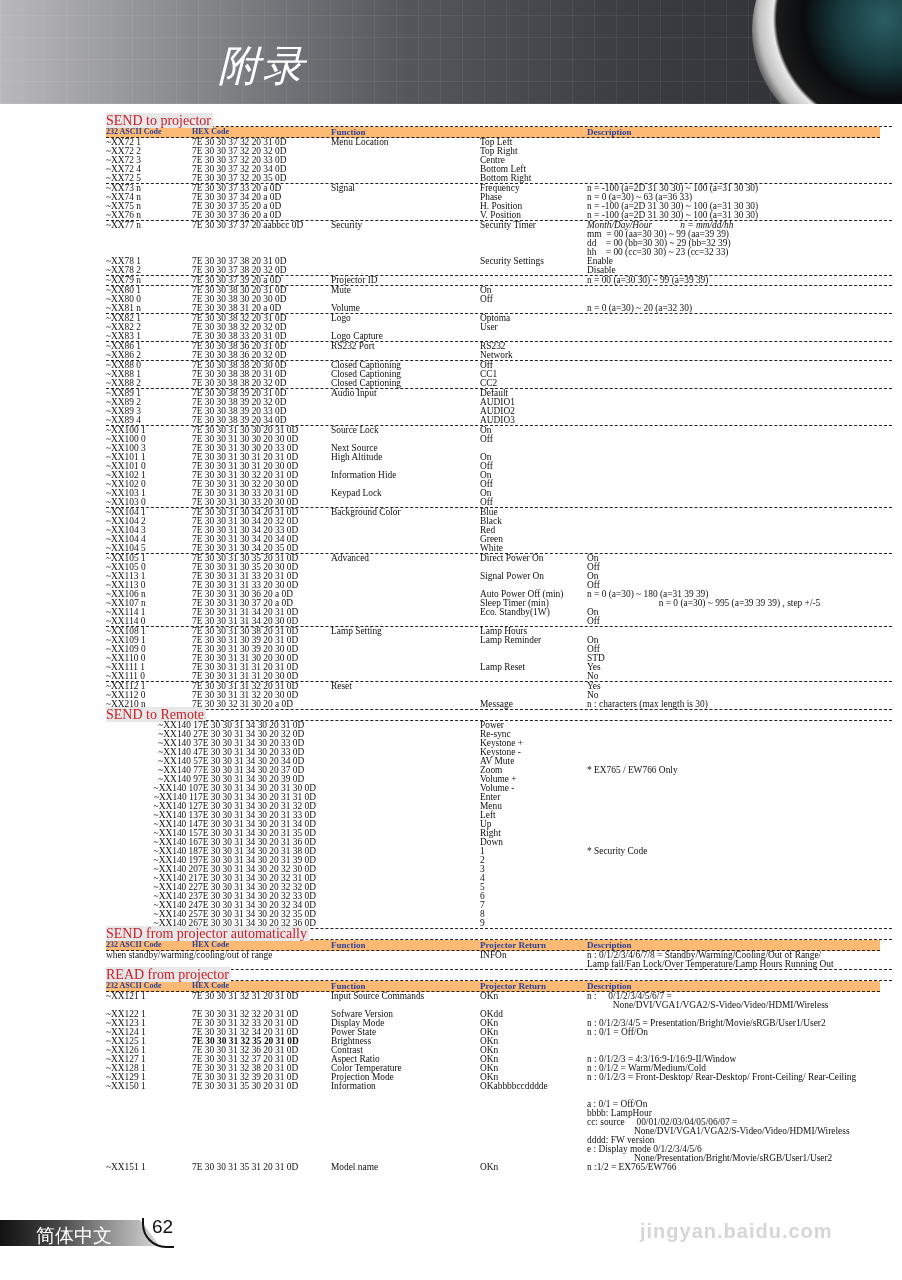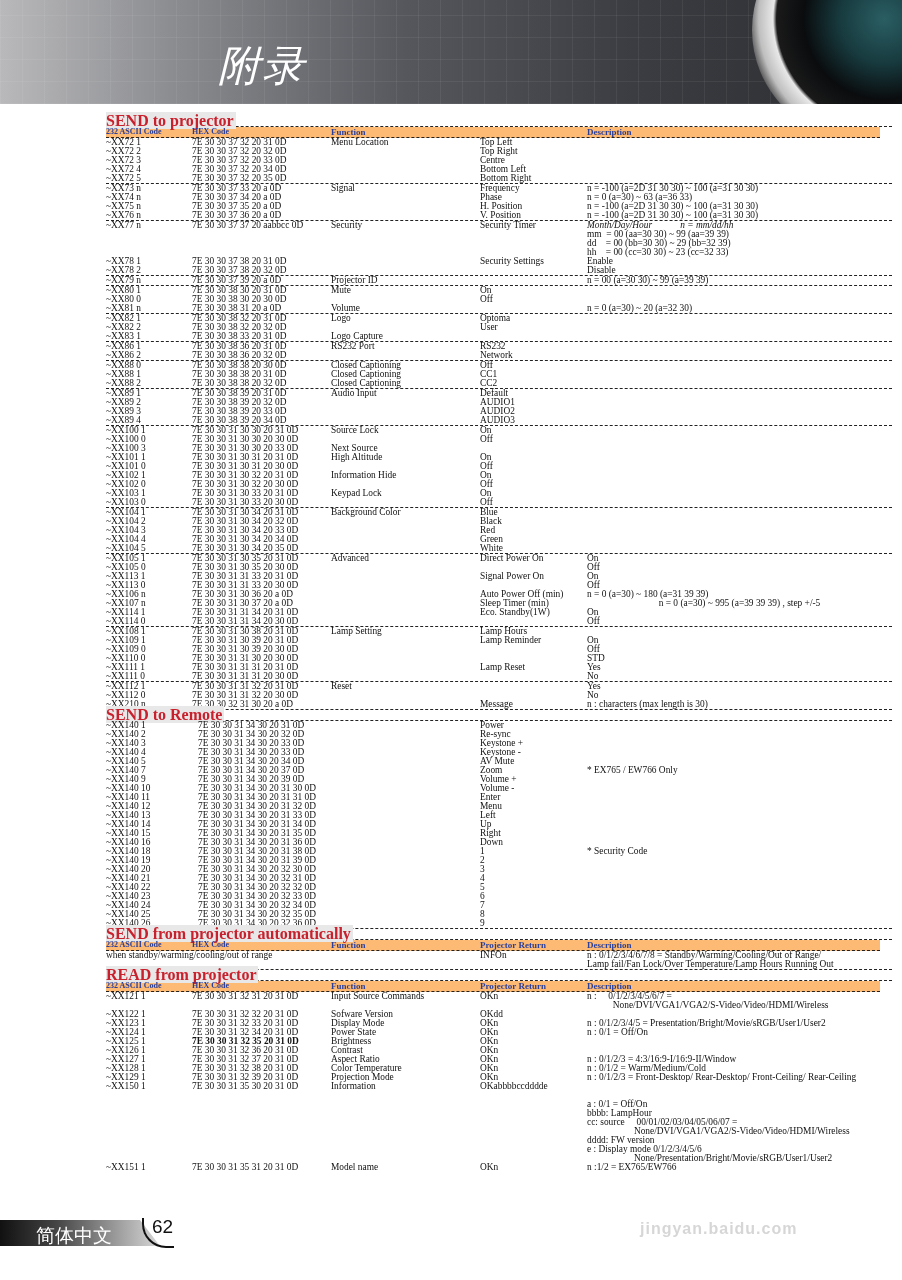--- a/index.html
+++ b/index.html
@@ -23,39 +23,39 @@
   }
   .banner .title {
     position: absolute; left: 218px; top: 38px; color: #fff;
     font-family: "DejaVu Sans", sans-serif; font-size: 42px; font-style: italic; letter-spacing: 2px;
   }
   .content {
     position: absolute; left: 106px; top: 116px; width: 786px;
     font-size: 9.4px; line-height: 9px;
   }
   .section-title {
-    color: #c8202c; font-weight: bold; font-size: 16px;
+    color: #c8202c; font-weight: normal; font-size: 14px;
     border-bottom: 1px dashed #222; height: 10px; line-height: 10px;
     padding-left: 0;
   }
   .section-title span { background: #e8e8e8; padding-right: 2px; }
   .header-row {
     display: flex; background: #fdba74; color: #2a3f9a; font-weight: bold;
     border-bottom: 1px dashed #222; height: 10px; line-height: 10px; font-size: 9px;
     margin-right: 12px;
   }
   .header-row .small { font-size: 8px; }
   .group { border-bottom: 1px dashed #222; }
   .row { display: flex; height: 9px; line-height: 9px; white-space: nowrap; }
   .c1 { width: 86px; }
   .c2 { width: 139px; }
   .c3 { width: 149px; }
   .c4 { width: 107px; }
   .c5 { flex: 1; }
-  .remote .c1 { width: 92px; }
+  .remote .c1 { width: 92px; text-align: right; }
   .remote .c2 { width: 282px; }
   .auto .c1 { width: 374px; }
   .footer {
     position: absolute; left: 0; top: 1216px; width: 170px; height: 30px;
   }
   .footer .bar {
     position: absolute; left: 0; top: 4px; width: 160px; height: 26px;
     background: linear-gradient(90deg, #111 0%, #444 35%, #8a8a8a 65%, #d8d8d8 100%);
     clip-path: polygon(0 0, 140px 0, 160px 26px, 0 26px);
   }
@@ -64,21 +64,21 @@
   }
   .footer .page {
     position: absolute; left: 152px; top: 0px; color: #111; font-family: "Liberation Sans", sans-serif; font-size: 19px;
   }
   .footer .curve {
     position: absolute; left: 142px; top: 2px; width: 30px; height: 28px;
     border-left: 2px solid #111; border-bottom: 2px solid #111; border-bottom-left-radius: 24px;
   }
   .watermark {
     position: absolute; left: 640px; top: 1220px; color: rgba(180,180,180,0.55);
-    font-family: "Liberation Sans", sans-serif; font-size: 16px; font-weight: bold; letter-spacing: 1px;
+    font-family: "Liberation Sans", sans-serif; font-size: 20px; font-weight: bold; letter-spacing: 1px;
   }
 </style>
 </head>
 <body>
 
 <div class="banner">
   <div class="lens"></div>
   <div class="title">附录</div>
 </div>
 

